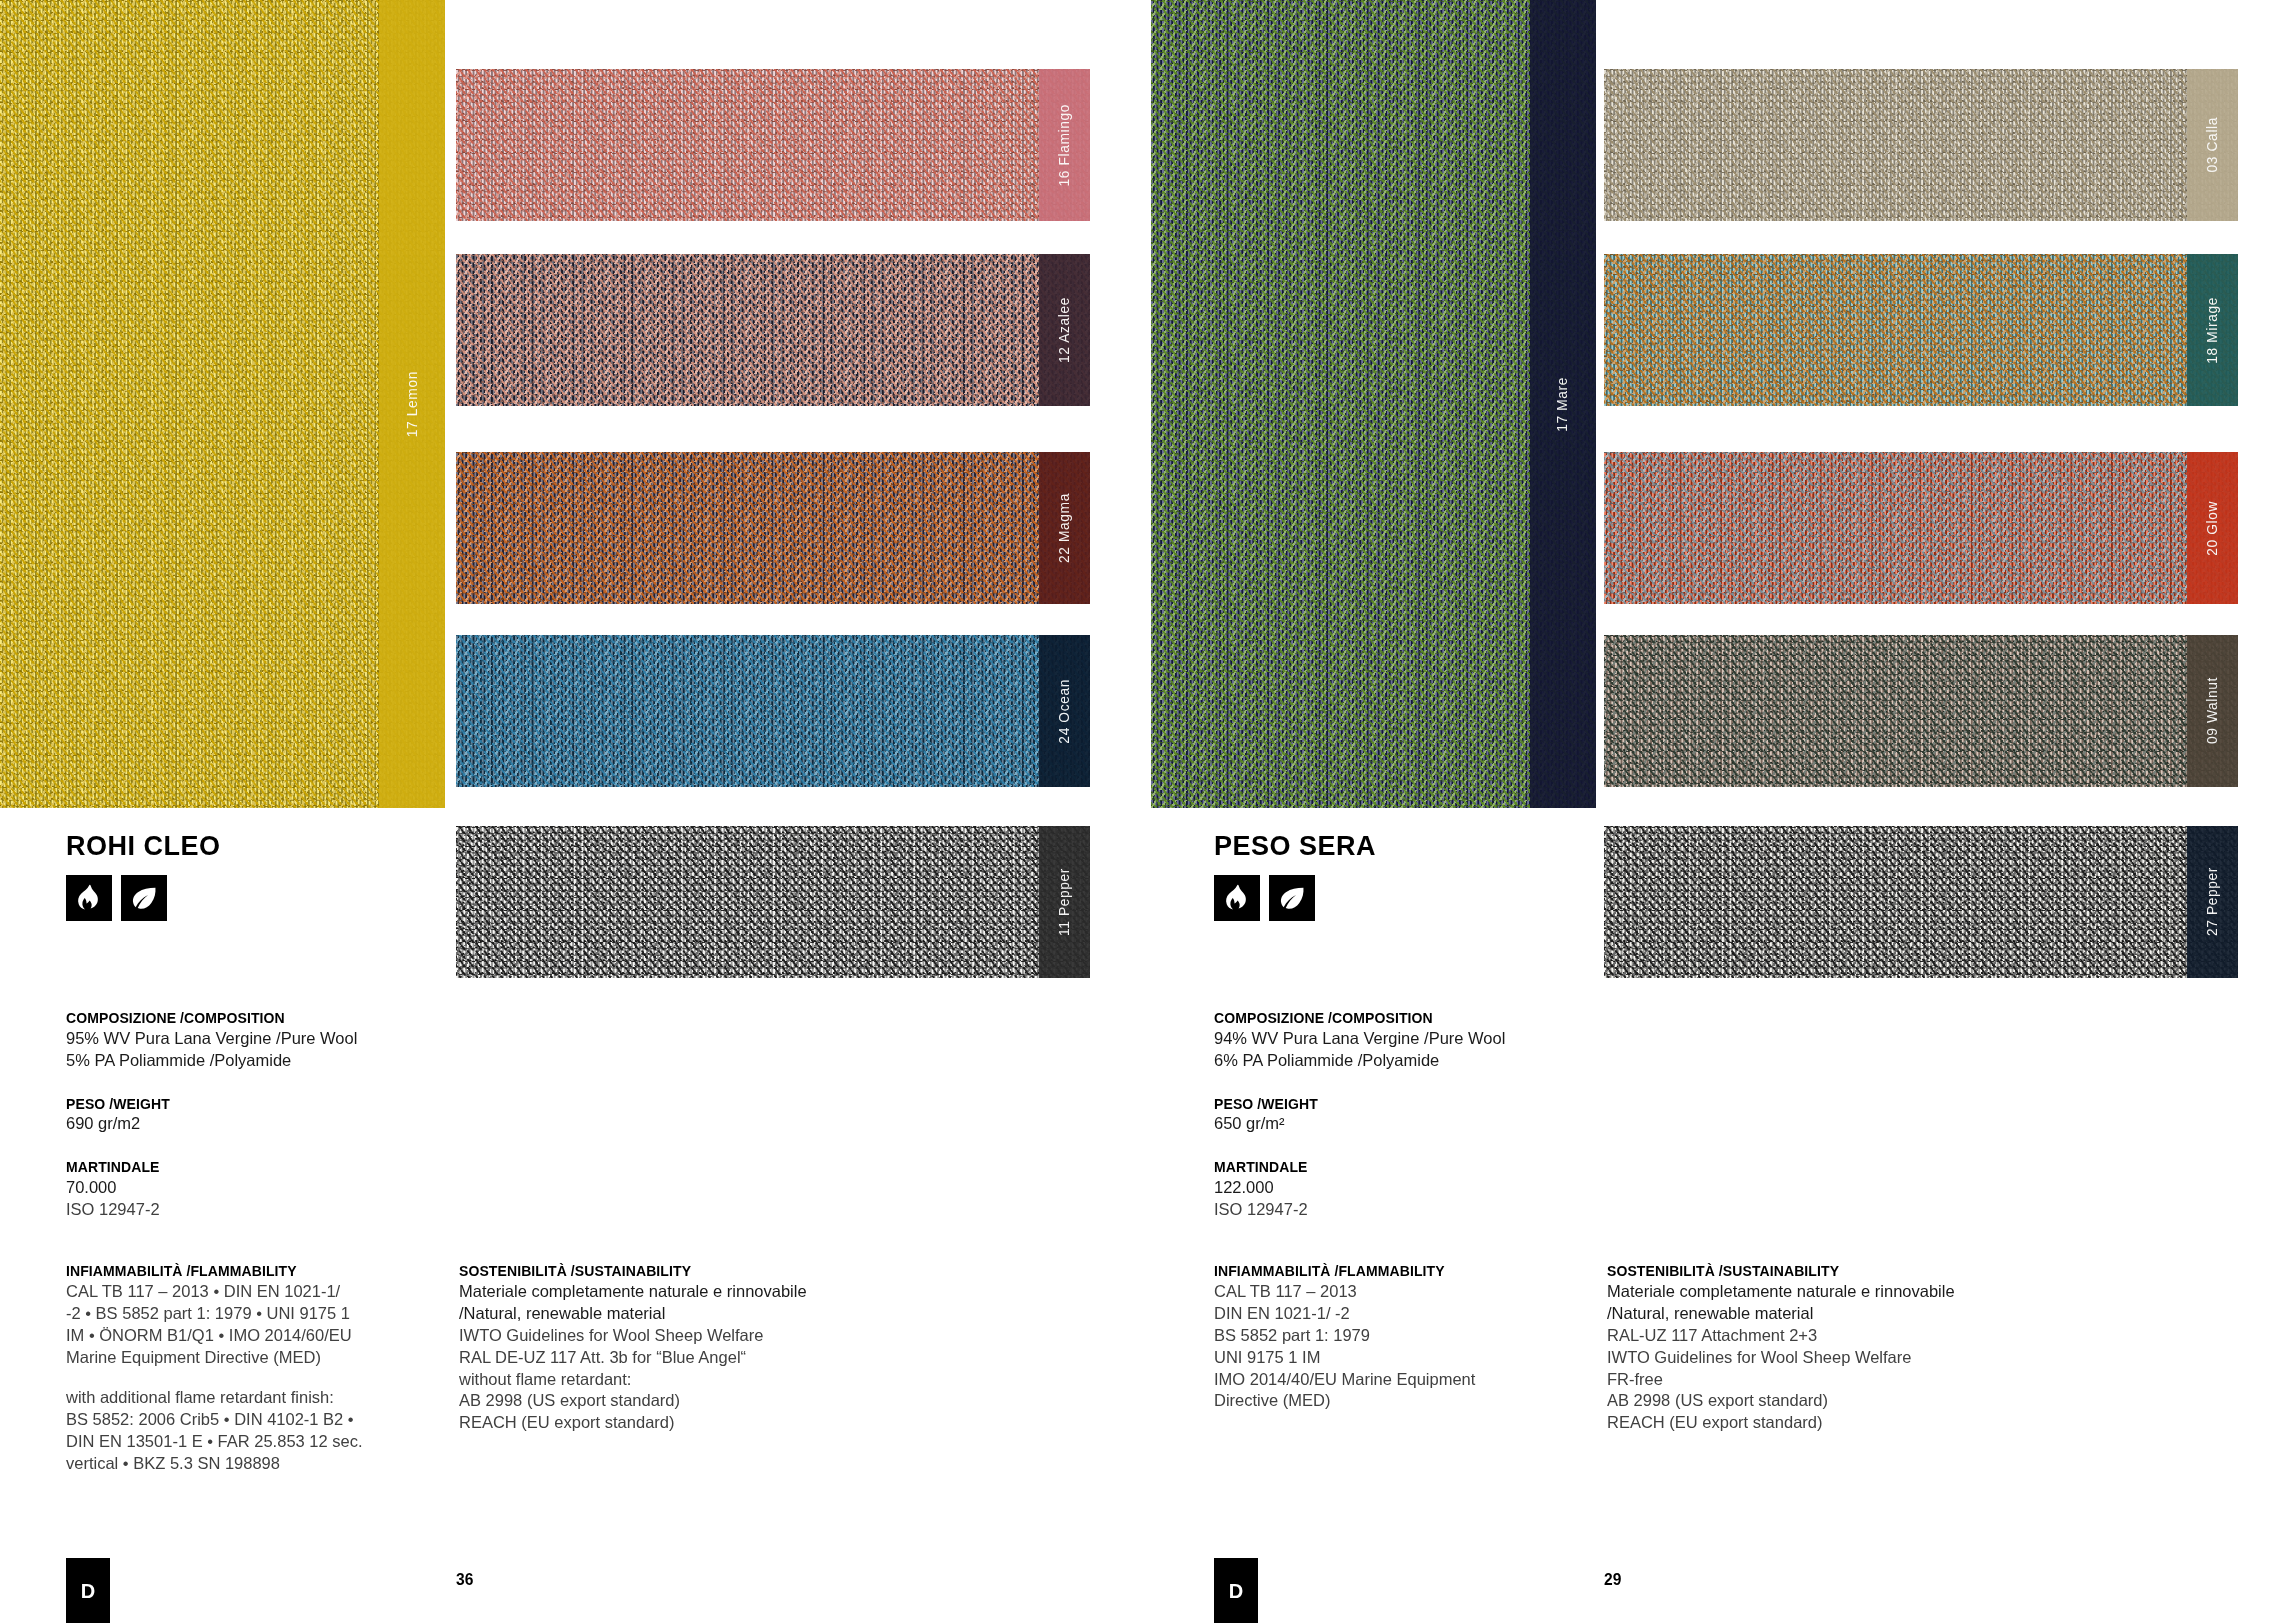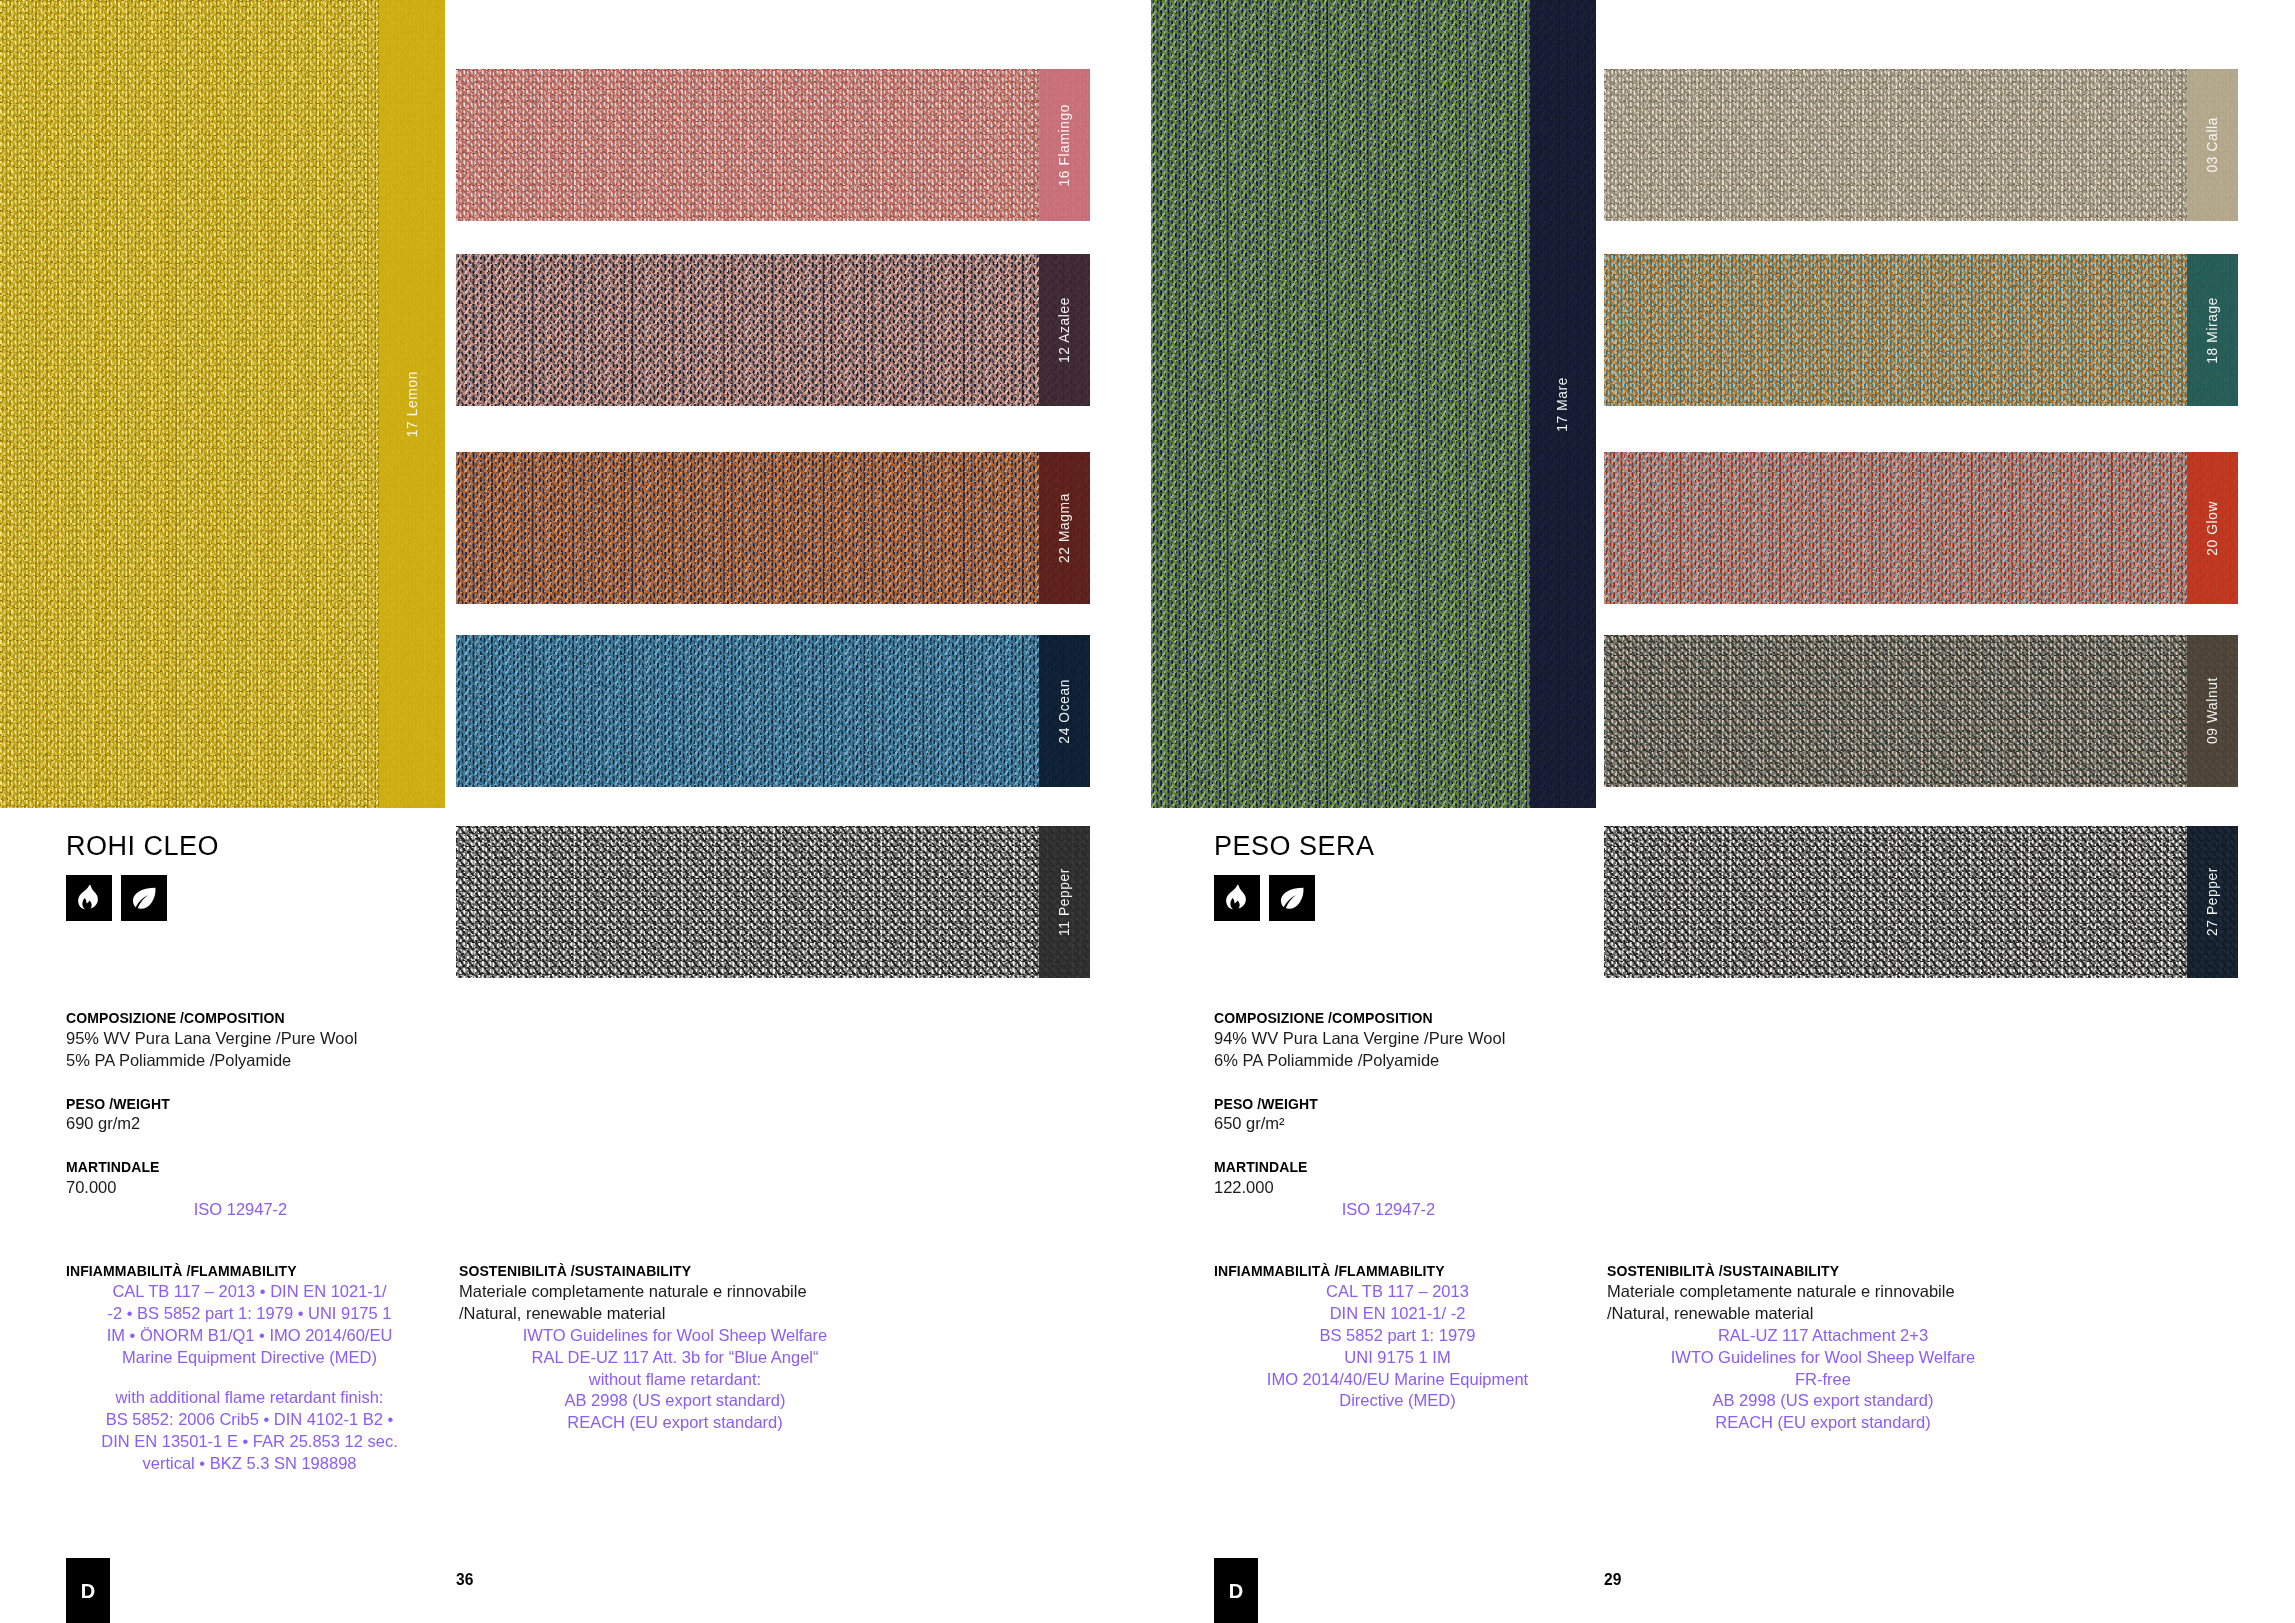--- a/index.html
+++ b/index.html
@@ -31,36 +31,36 @@
   }
 
   
   .tex {
     background-repeat: repeat;
     background-blend-mode: normal;
   }
 
   
   .product-title {
-    font-size: 27px; font-weight: normal; letter-spacing: 0.5px; color: #000;
+    font-size: 27px; font-weight: bold; letter-spacing: 0.5px; color: #000;
   }
   .icon-row { display: flex; gap: 9.2px; margin-top: 13px; }
   .icon-box {
     width: 46px; height: 46px; background: #000;
     display: flex; align-items: center; justify-content: center;
   }
   .icon-box svg { display: block; }
 
   .spec-block { position: absolute; }
   .spec-h {
     font-size: 14px; font-weight: bold; color: #000;
     letter-spacing: 0.1px; margin-bottom: 1.8px;
   }
   .spec-line { font-size: 16.5px; color: #1a1a1a; line-height: 1.33; font-weight: 300; }
-  .spec-line.muted { color: #8b5cf6; text-align: center; }
+  .spec-line.muted { color: #404040; }
   .spec-group { margin-bottom: 24px; }
   .spec-group:last-child { margin-bottom: 16px; }
   .gap { height: 18.4px; }
 
   .footer-tab {
     position: absolute; bottom: 0; width: 44px; height: 66px; background: #000;
     display: flex; align-items: center; justify-content: center;
   }
   .footer-tab span { color: #fff; font-size: 20px; font-weight: bold; }
   .folio { position: absolute; bottom: 35px; font-size: 15.6px; font-weight: bold; color: #000; }

